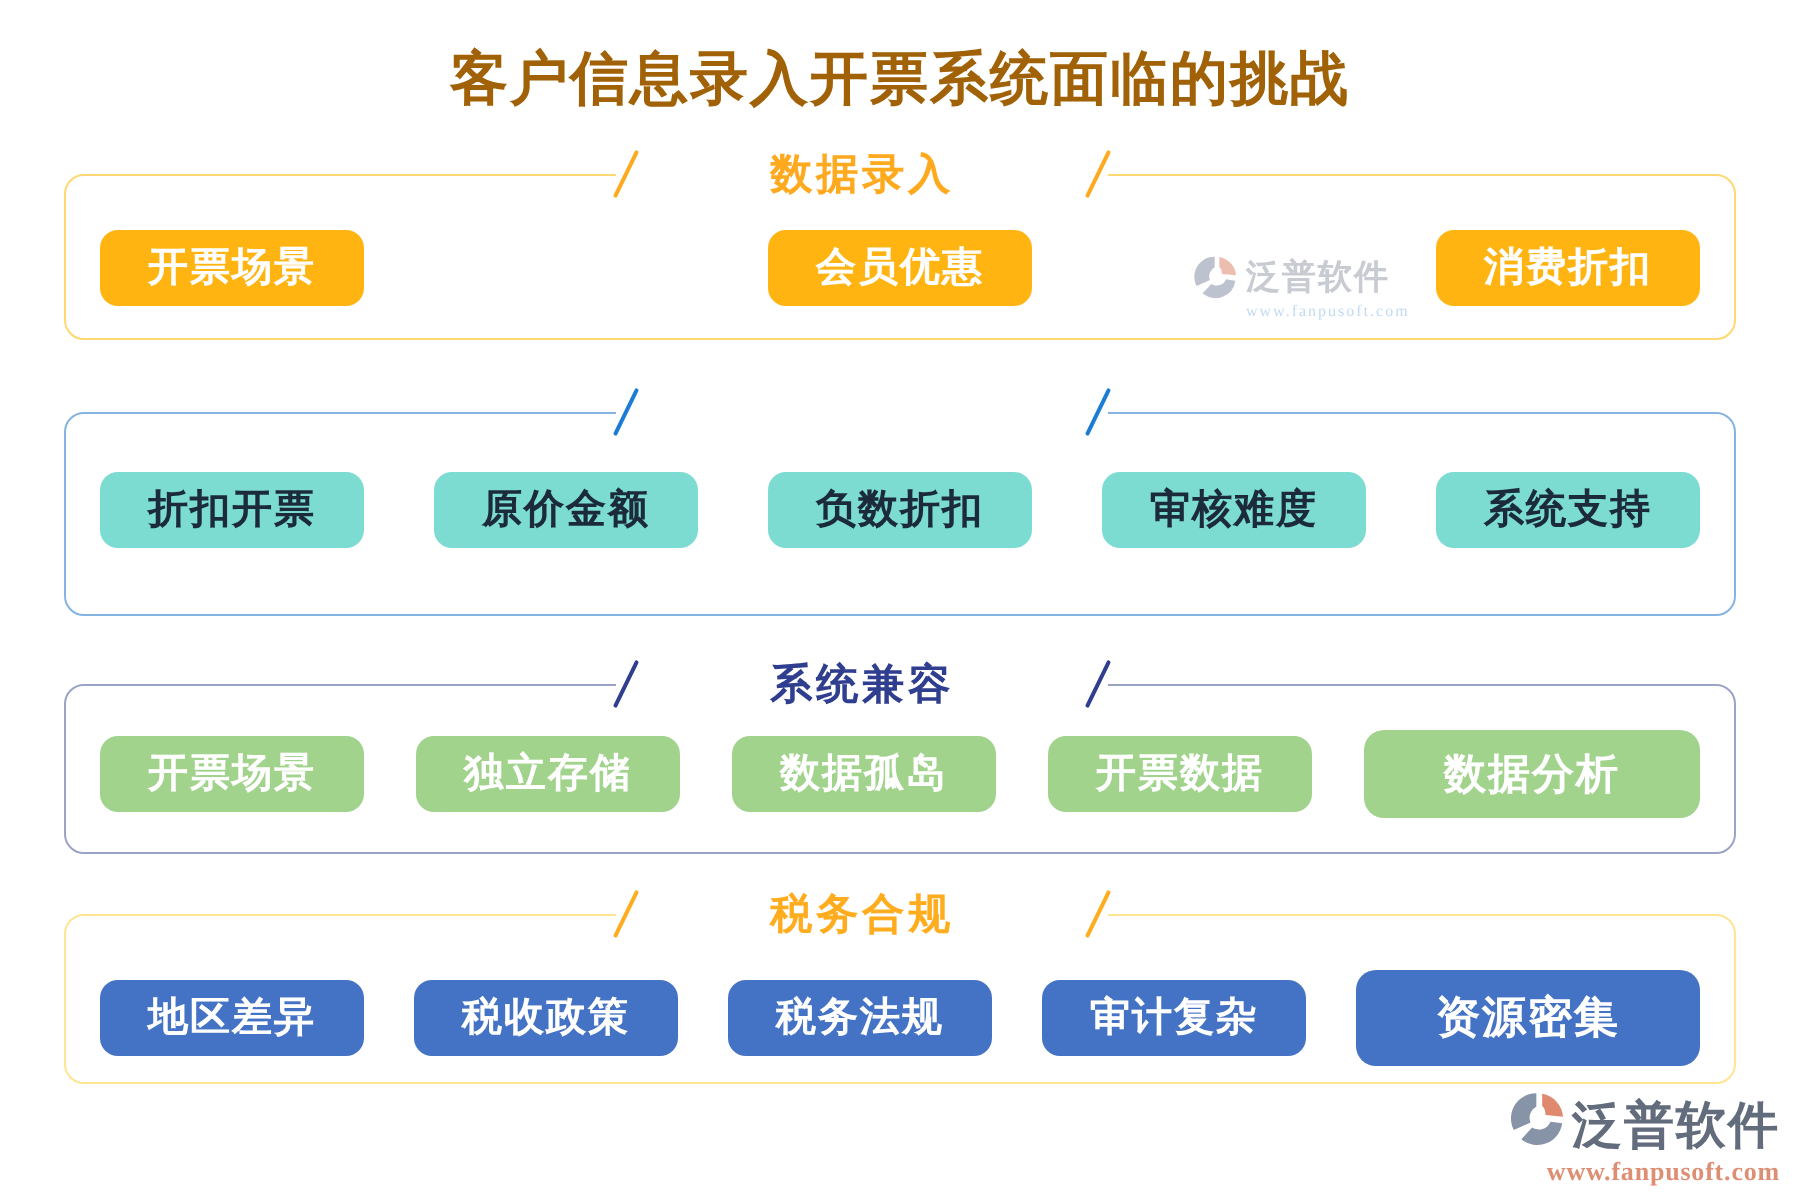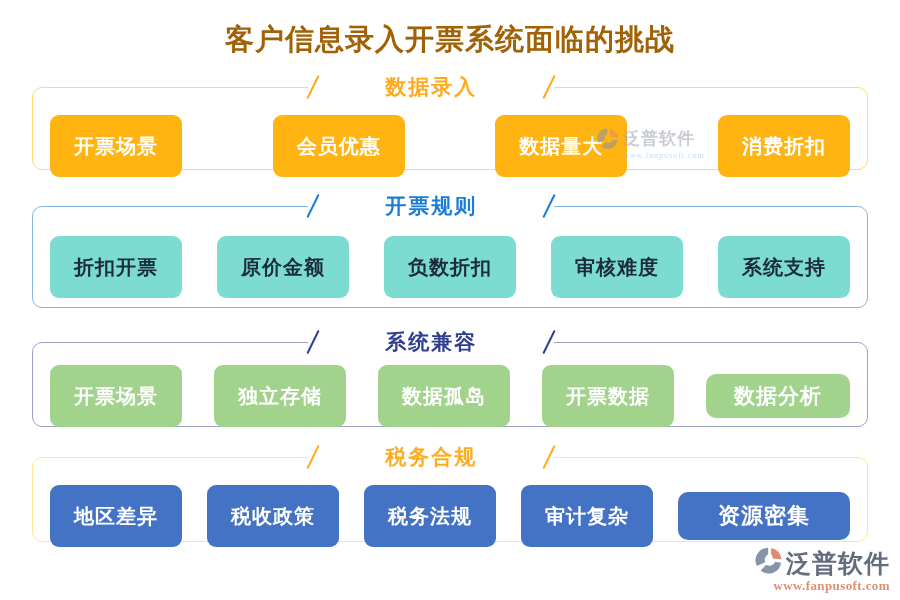--- a/index.html
+++ b/index.html
@@ -32,25 +32,25 @@
   .sec-title{
     margin:0;font-size:21px;font-weight:bold;color:var(--line);letter-spacing:2px;white-space:nowrap;
   }
   .chips{
     position:absolute;left:18px;right:18px;display:flex;
     justify-content:space-between;align-items:center;
   }
   .s1 .chips{top:43px}.s2 .chips{top:45px}.s3 .chips{top:38px}.s4 .chips{top:43px}
   .chip{
     background:var(--chipbg);color:var(--chiptx);
-    height:38px;line-height:38px;border-radius:9px;padding:12px 24px;
+    height:38px;line-height:38px;border-radius:9px;padding:0 24px;
     font-size:20px;font-weight:bold;text-align:center;letter-spacing:1px;white-space:nowrap;
   }
   .chip.wide{padding:0 42px;}
-  .chip.lg{height:44px;line-height:44px;font-size:21px;padding:0 28px;border-radius:10px;}
+  .chip.lg{height:44px;line-height:44px;font-size:21px;padding:0 40px;border-radius:10px;}
   .chip.xl{height:48px;line-height:48px;font-size:22px;padding:0 40px;border-radius:10px;}
   
   .watermark{
     position:absolute;left:596px;top:127px;display:flex;align-items:flex-start;gap:3px;
     opacity:0.55;z-index:5;pointer-events:none;
   }
   .watermark .wm-col{display:flex;flex-direction:column;align-items:flex-start;}
   .wm-brand{font-size:17px;font-weight:bold;color:#9CA3AE;letter-spacing:1px;}
   .wm-url{font-size:8px;color:#8FBCE8;letter-spacing:1px;margin-top:1px;}
   
@@ -67,30 +67,28 @@
 <div class="sec s1">
   <div class="frame"></div>
   <div class="mask">
     <i class="slash"></i>
     <h2 class="sec-title">数据录入</h2>
     <i class="slash"></i>
   </div>
   <div class="chips">
     <span class="chip">开票场景</span>
     <span class="chip">会员优惠</span>
-    <span class="chip">数据量大</span>
     <span class="chip">消费折扣</span>
   </div>
 </div>
 
 <div class="sec s2">
   <div class="frame"></div>
   <div class="mask">
     <i class="slash"></i>
-    <h2 class="sec-title">开票规则</h2>
     <i class="slash"></i>
   </div>
   <div class="chips">
     <span class="chip">折扣开票</span>
     <span class="chip">原价金额</span>
     <span class="chip">负数折扣</span>
     <span class="chip">审核难度</span>
     <span class="chip">系统支持</span>
   </div>
 </div>

